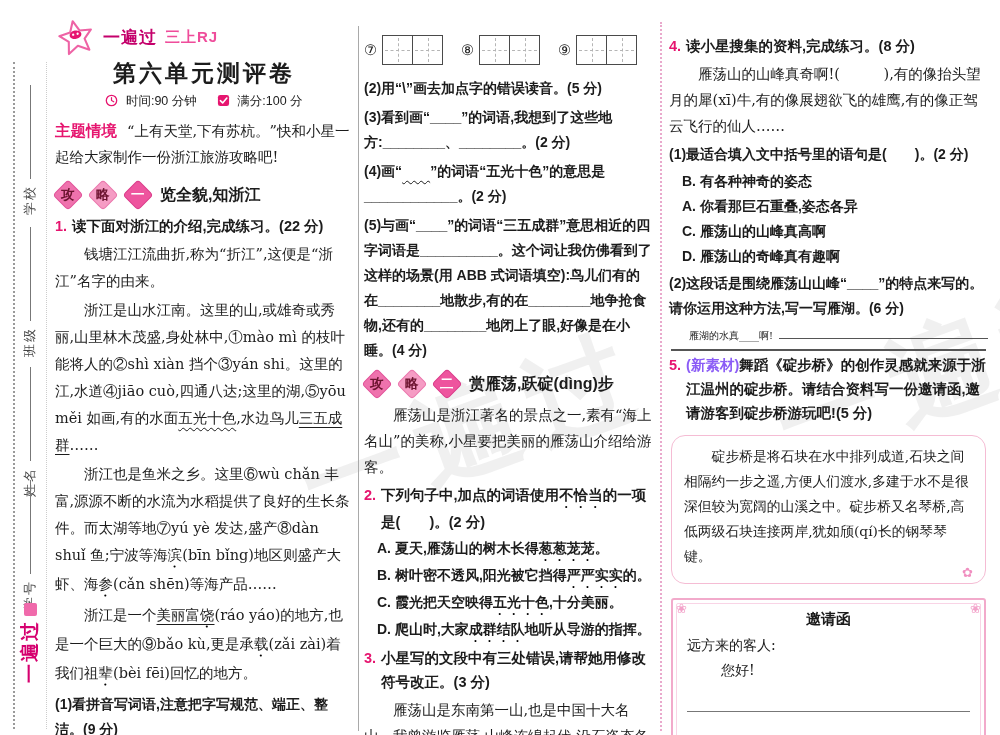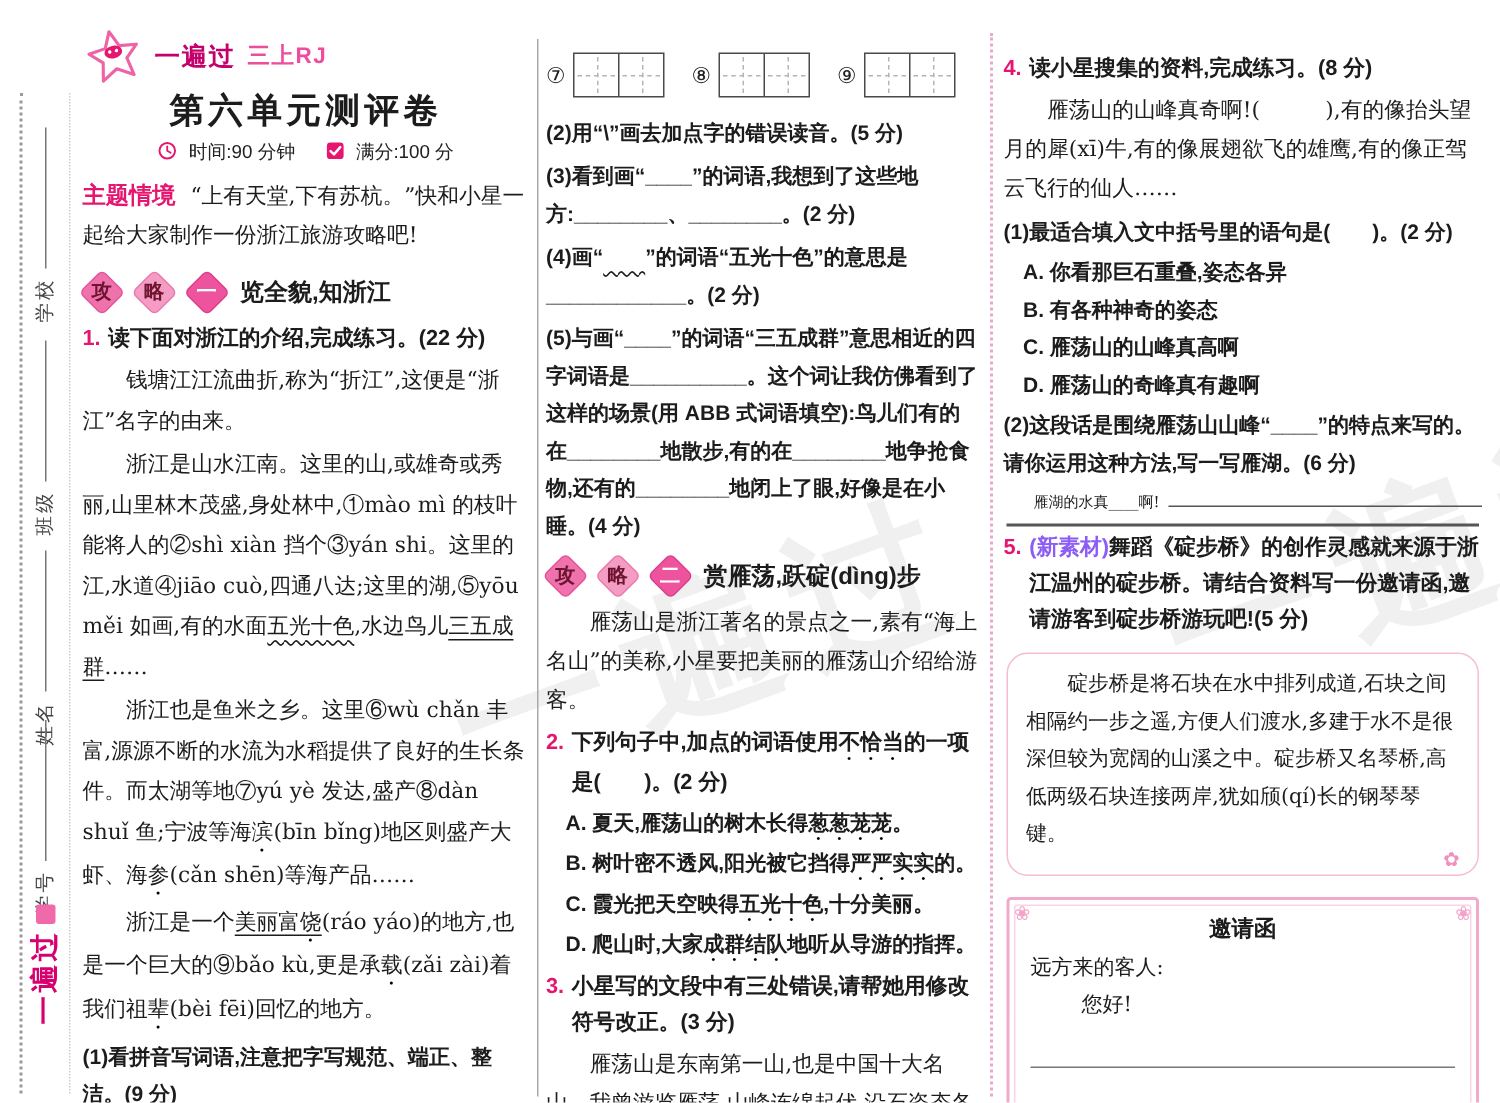--- a/index.html
+++ b/index.html
@@ -279,22 +279,22 @@
     <div class="sep2"></div>
 
     <section class="col col3">
       <div class="q">
         <span class="qnum">4.</span>
         <span class="qtext">读小星搜集的资料,完成练习。(8 分)</span>
       </div>
       <p class="para">雁荡山的山峰真奇啊!(　　　),有的像抬头望月的犀(xī)牛,有的像展翅欲飞的雄鹰,有的像正驾云飞行的仙人……</p>
 
       <p class="subq">(1)最适合填入文中括号里的语句是(　　)。(2 分)</p>
+      <div class="opt">B. 有各种神奇的姿态</div>
       <div class="opt">A. 你看那巨石重叠,姿态各异</div>
-      <div class="opt">B. 有各种神奇的姿态</div>
       <div class="opt">C. 雁荡山的山峰真高啊</div>
       <div class="opt">D. 雁荡山的奇峰真有趣啊</div>
 
       <p class="subq">(2)这段话是围绕雁荡山山峰“____”的特点来写的。请你运用这种方法,写一写雁湖。(6 分)</p>
       <div class="fillrow">
         <span>雁湖的水真____啊!</span>
         <span class="fl"></span>
       </div>
       <div class="ansline"></div>
       <div class="ansline"></div>

